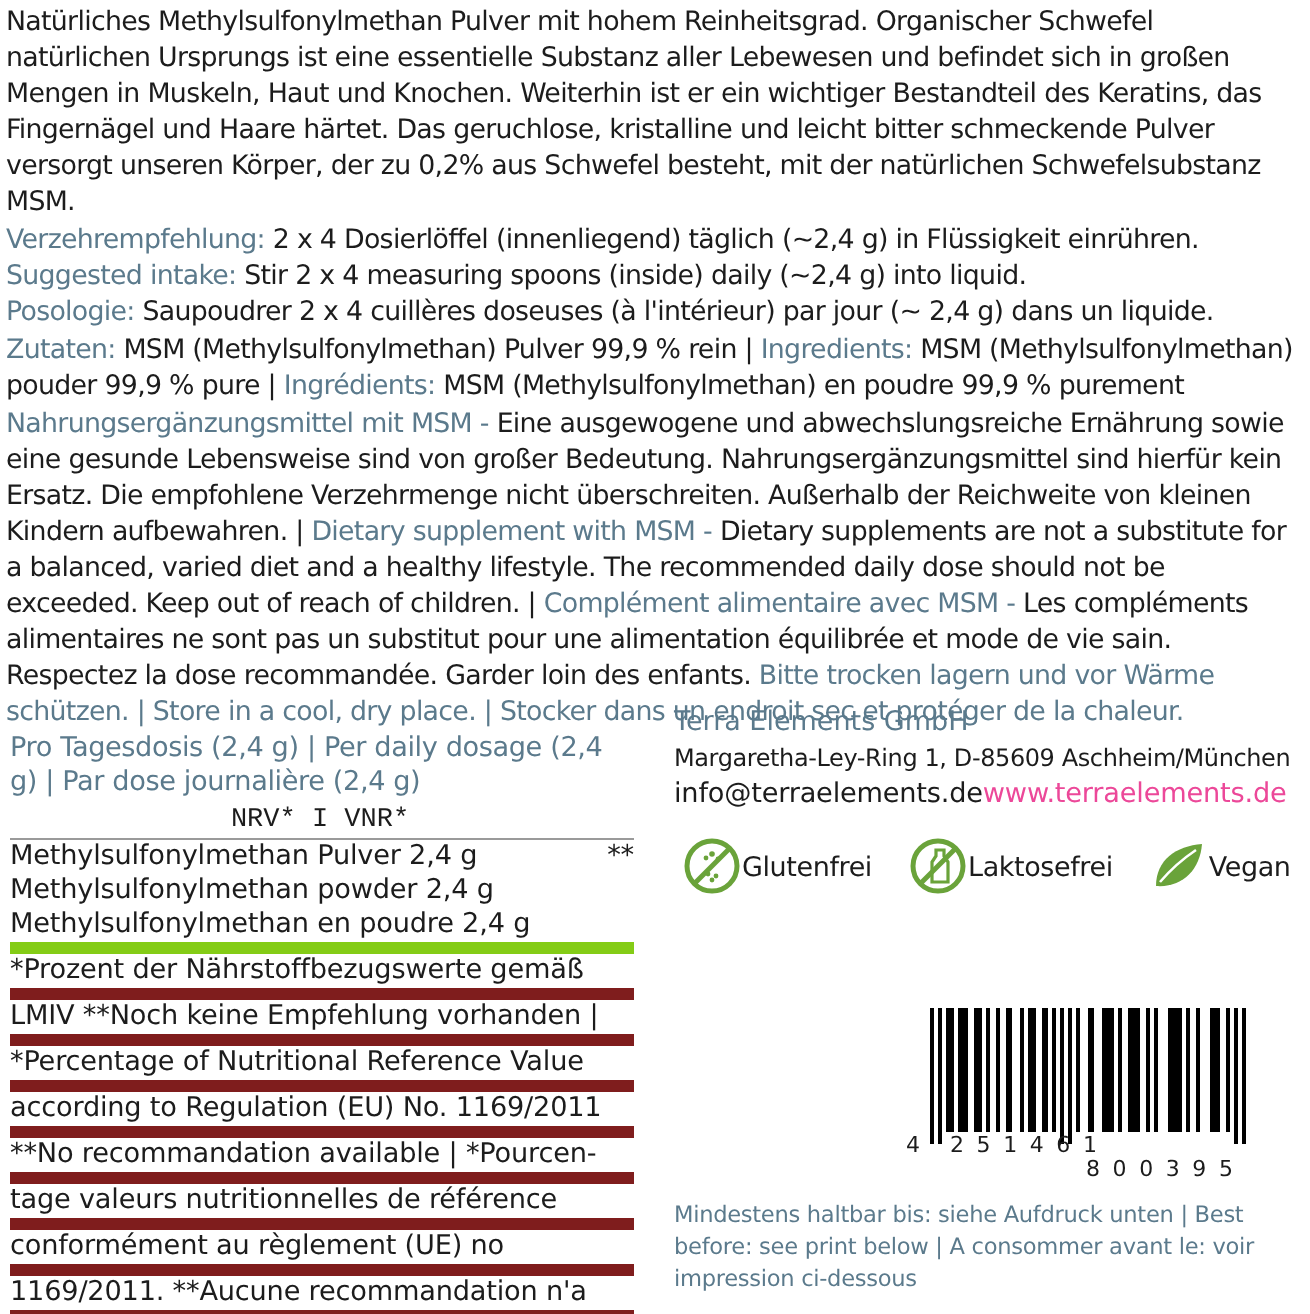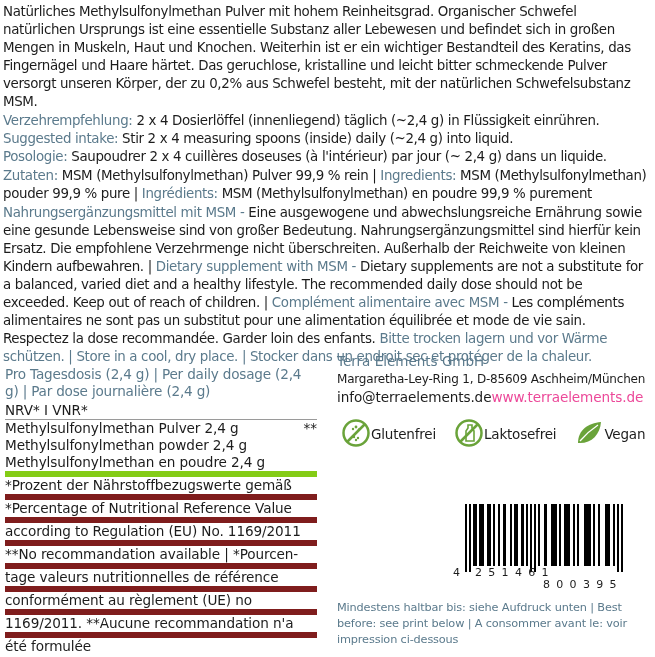--- a/index.html
+++ b/index.html
@@ -4,21 +4,21 @@
 <style>
   * { box-sizing: border-box; margin: 0; padding: 0; }
   html, body { width: 655px; height: 657px; background: #ffffff; overflow: hidden; }
   body { font-family: "DejaVu Sans", sans-serif; color: #1c1c1c; position: relative; }
   .accent { color: #5b7a8c; }
   .top { position: absolute; left: 3px; top: 3px; width: 648px; font-size: 13.4px; line-height: 18px; letter-spacing: -0.35px; }
   .top p { margin: 0; }
   .top .gap { margin-top: 1px; }
   .left { position: absolute; left: 5px; top: 366px; width: 312px; }
   .dose-head { font-size: 13.6px; line-height: 17px; color: #5b7a8c; letter-spacing: -0.2px; }
-  .nrv { text-align: left; font-size: 13.5px; line-height: 17px; margin-top: 2px; padding-right: 2px; border-bottom: 1px solid #9a9a9a; }
+  .nrv { text-align: center; font-size: 13.5px; line-height: 17px; margin-top: 2px; padding-right: 2px; border-bottom: 1px solid #9a9a9a; font-family: Liberation Mono, monospace; }
   .row { display: flex; justify-content: space-between; font-size: 13.6px; line-height: 17px; letter-spacing: -0.1px; }
   .row.ul { border-bottom: 6px solid #84cc16; }
   .fn { font-size: 13.6px; line-height: 17px; border-bottom: 6px solid #7f1d1d; letter-spacing: -0.1px; white-space: nowrap; }
   .fn.last { border-bottom: none; }
   .weight { font-size: 26px; line-height: 30px; margin-top: 2px; letter-spacing: -0.5px; }
   .right { position: absolute; left: 337px; top: 353px; width: 318px; }
   .company { font-size: 13.5px; color: #5b7a8c; line-height: 17px; }
   .addr { font-size: 12px; line-height: 17px; margin-top: 1px; letter-spacing: -0.2px; }
   .contact { font-size: 13.6px; line-height: 18px; letter-spacing: -0.1px; }
   .contact .web { color: #ec4899; margin-left: 0; text-align: right; }
@@ -50,20 +50,21 @@
     </div>
   <div class="row">
       <span>Methylsulfonylmethan powder 2,4 g</span>
       <span></span>
     </div>
   <div class="row ul">
       <span>Methylsulfonylmethan en poudre 2,4 g</span>
       <span></span>
     </div>
   <div class="fn">*Prozent der Nährstoffbezugswerte gemäß</div>
+  <div class="fn">LMIV **Noch keine Empfehlung vorhanden |</div>
   <div class="fn">*Percentage of Nutritional Reference Value</div>
   <div class="fn">according to Regulation (EU) No. 1169/2011</div>
   <div class="fn">**No recommandation available | *Pourcen-</div>
   <div class="fn">tage valeurs nutritionnelles de référence</div>
   <div class="fn">conformément au règlement (UE) no</div>
   <div class="fn">1169/2011. **Aucune recommandation n'a</div>
   <div class="fn last">été formulée</div>
   <div class="weight">100g</div>
 </div>
 

